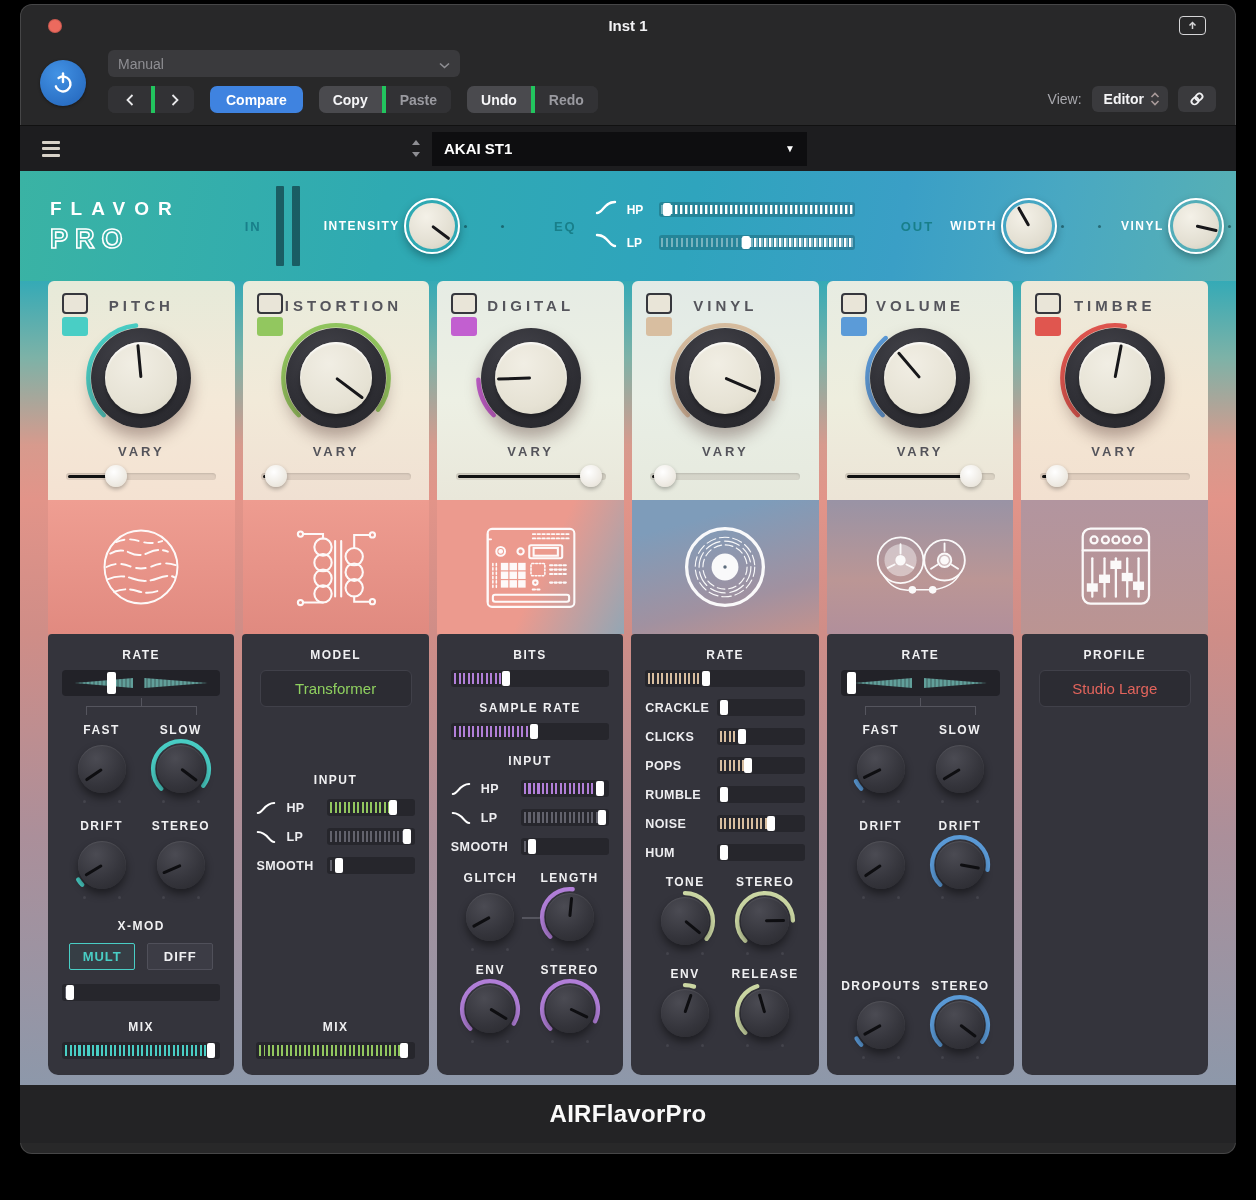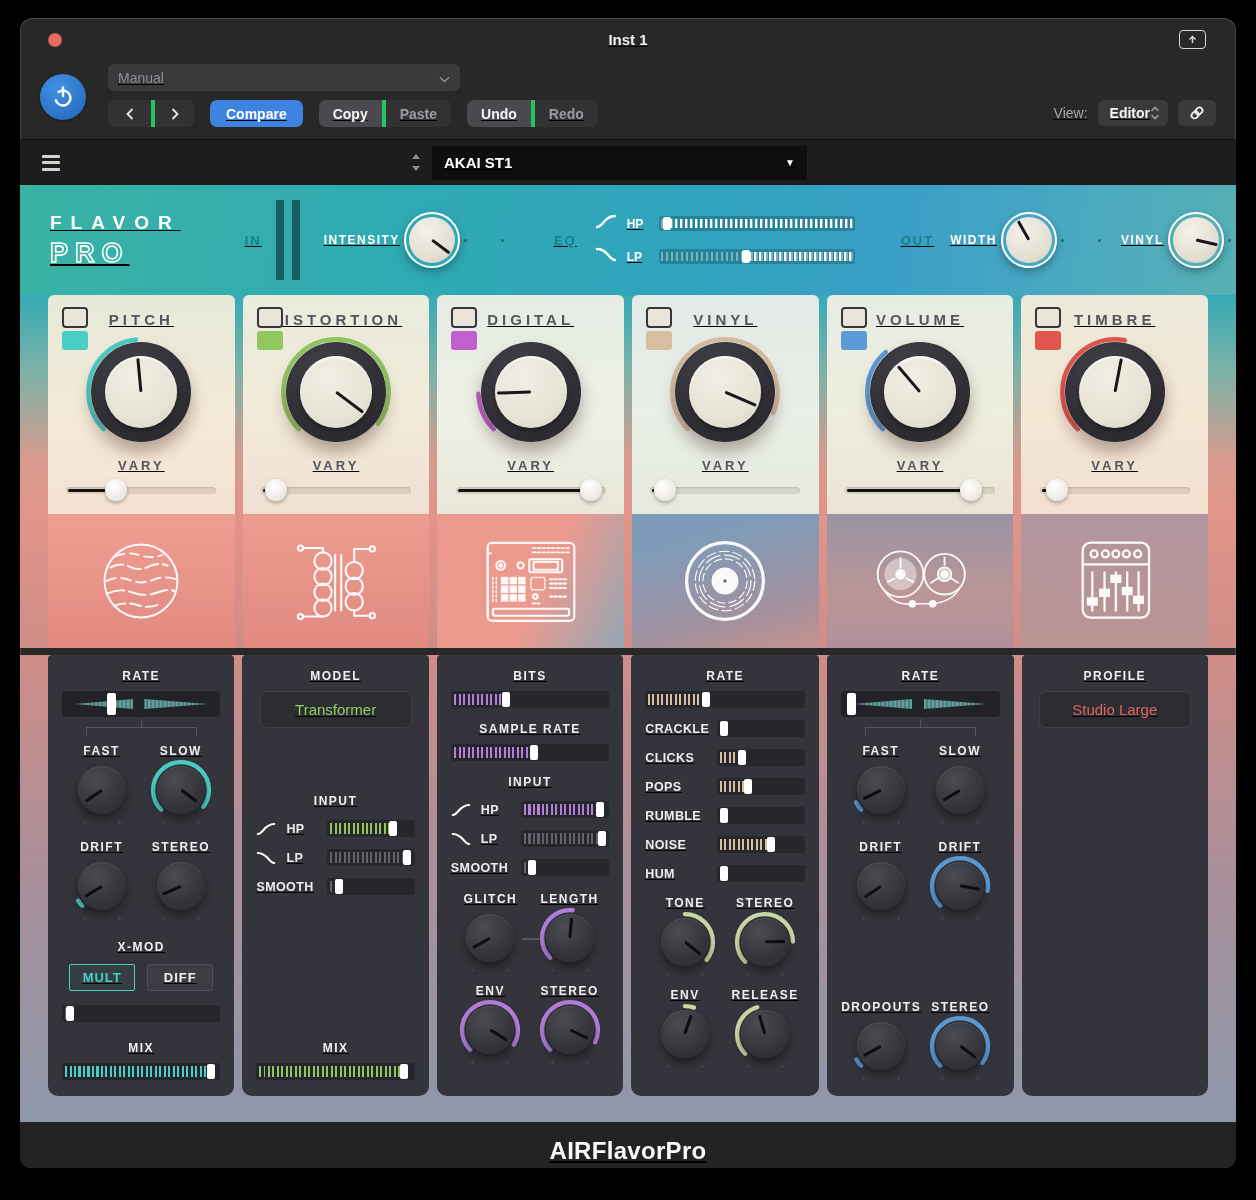--- a/index.html
+++ b/index.html
@@ -1,19 +1,19 @@
 <!DOCTYPE html>
 <html><head>
 <meta charset="utf-8">
 <style>
   * { margin:0; padding:0; box-sizing:border-box; }
   html,body { width:1256px; height:1200px; background:#000; font-family:"Liberation Sans", sans-serif; }
-  .window { position:absolute; left:20px; top:18px; width:1216px; height:1150px;
+  .window { position:absolute; left:20px; top:4px; width:1216px; height:1150px;
             background:#282829; border-radius:12px; overflow:hidden;
-            box-shadow: inset 0 0 0 1px rgba(255,255,255,.14); text-decoration: underline; }
+            box-shadow: inset 0 0 0 1px rgba(255,255,255,.14); }
 
   
   .titlebar { height:42px; position:relative; display:flex; align-items:center; justify-content:center; }
   .traffic { position:absolute; left:28px; top:15px; width:14px; height:14px; border-radius:50%;
              background:#ec6a5e; box-shadow: inset 0 0 0 1px rgba(0,0,0,.15); }
   .wtitle { color:#f2f2f4; font-size:15px; font-weight:700; }
   .expand-btn { position:absolute; right:30px; top:12px; width:27px; height:19px; border:1.6px solid #d6d6d8;
                 border-radius:4px; display:flex; align-items:center; justify-content:center; }
 
   
@@ -29,21 +29,21 @@
   .seg { display:flex; height:27px; border-radius:7px; overflow:hidden; background:#343437; }
   .seg .cell { min-width:43px; padding:0 14px; display:flex; align-items:center; justify-content:center;
                font-size:14px; font-weight:700; color:#9a9aa0; background:#323235; }
   .seg .cell.on { background:#4a4a4e; color:#f5f5f7; }
   .seg .cell + .cell { border-left:4px solid #22c55e; }
   .btn-compare { height:27px; padding:0 16px; border-radius:7px; background:#3f83e0; color:#fff;
                  font-size:14px; font-weight:700; display:flex; align-items:center; }
   .tb-right { margin-left:auto; display:flex; align-items:flex-end; gap:10px; padding-bottom:1px; }
   .view-label { color:#a8a8ad; font-size:14px; margin-bottom:5px; }
   .view-select { height:26px; padding:0 8px 0 12px; background:#3a3a3d; border-radius:6px; display:flex;
-                 align-items:center; color:#f5f5f7; font-size:14px; font-weight:700; }
+                 align-items:center; gap:6px; color:#f5f5f7; font-size:14px; font-weight:700; }
   .link-btn { width:38px; height:26px; background:#3a3a3d; border-radius:6px; display:flex;
               align-items:center; justify-content:center; }
 
   
   .strip { height:46px; background:#1d1d1f; border-top:1px solid #111; display:flex; align-items:center; padding:0 22px; }
   .hamburger { width:18px; display:flex; flex-direction:column; gap:3.5px; }
   .hamburger i { height:3px; background:#d8d2c8; border-radius:1px; }
   .stepper { margin-left:352px; display:flex; flex-direction:column; gap:7px; align-items:center; }
   .tri-up { width:0;height:0;border-left:4px solid transparent;border-right:4px solid transparent;border-bottom:5px solid #8e8e93; }
   .tri-dn { width:0;height:0;border-left:4px solid transparent;border-right:4px solid transparent;border-top:5px solid #8e8e93; }
@@ -121,21 +121,21 @@
   .icons { height:134px; background:linear-gradient(180deg,#e29489,#cf8d87); }
   .iband { display:flex; align-items:center; justify-content:center; }
   .iband:nth-child(1){ background:linear-gradient(180deg,#ef9e92,#e18a80); }
   .iband:nth-child(2){ background:linear-gradient(180deg,#ee9c90,#e08a80); }
   .iband:nth-child(3){ background:linear-gradient(115deg,#ec9a8e 55%,#93a6b4 100%); }
   .iband:nth-child(4){ background:linear-gradient(165deg,#7e9cba 20%,#a191a0 70%,#c4928d); }
   .iband:nth-child(5){ background:linear-gradient(180deg,#9993a5 0%,#bb9695 60%,#b18f9b); }
   .iband:nth-child(6){ background:linear-gradient(180deg,#b2959f,#bb9492); }
   .iband svg { opacity:.95; }
 
-  .panels { background:linear-gradient(180deg,#cf8d87 0%,#ab8f9a 45%,#8d98aa 100%); padding-bottom:26px;margin-top:7px; }
+  .panels { background:linear-gradient(180deg,#cf8d87 0%,#ab8f9a 45%,#8d98aa 100%); padding-bottom:10px; }
   .panel { height:441px; background:#34343c; border-radius:4px 4px 10px 10px; padding:14px 14px 16px;
            display:flex; flex-direction:column; align-items:center; color:#ededf0; }
   .plabel { font-size:12px; font-weight:700; letter-spacing:1.5px; color:#f0f0f2; text-align:center; }
   .pair { display:grid; grid-template-columns:1fr 1fr; width:100%; justify-items:center; }
 
   
   .hs { position:relative; height:17px; background:#26262c; border-radius:3px; overflow:hidden; width:100%; }
   .hs .fill { position:absolute; left:3px; top:3px; bottom:3px;
               width:calc((100% - 6px)*var(--v)/100);
               background:repeating-linear-gradient(90deg, var(--accent) 0 2px, transparent 2px 4.5px); }

